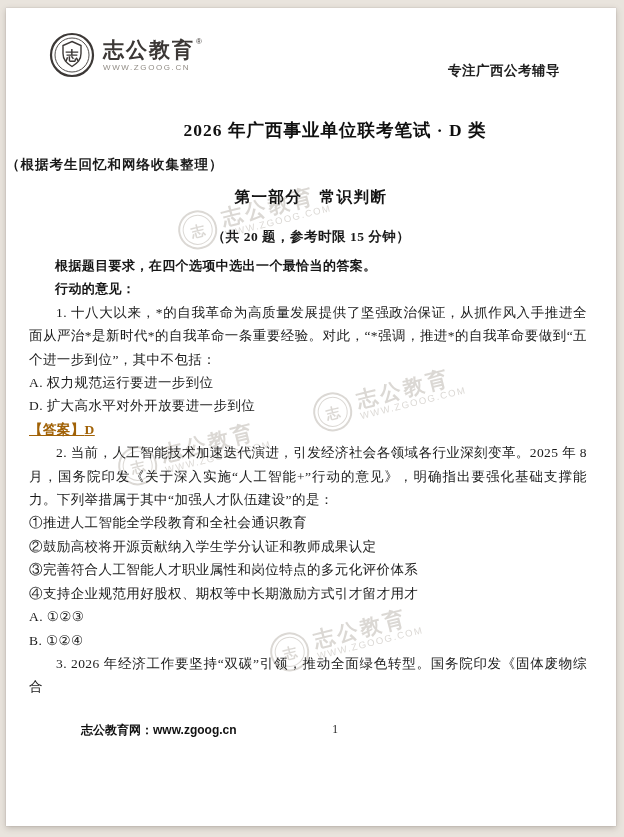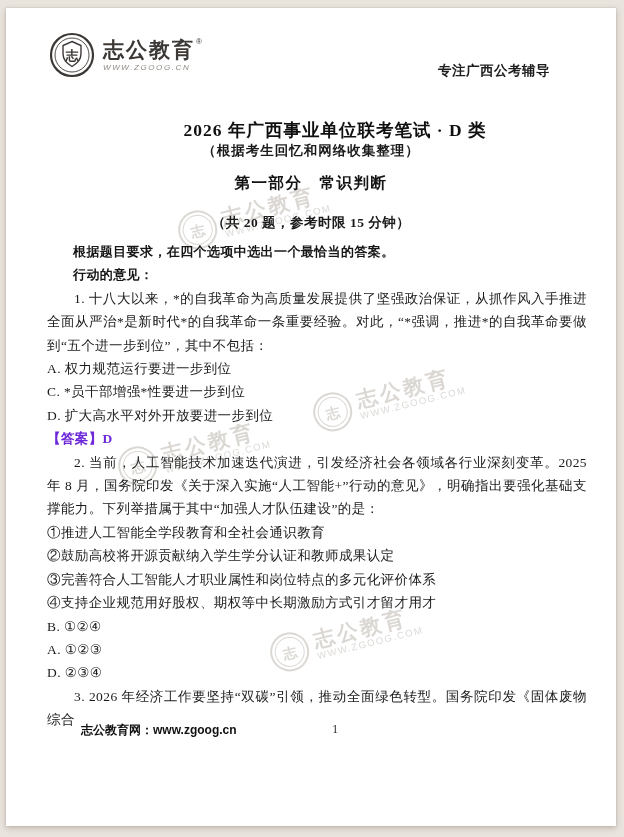--- a/index.html
+++ b/index.html
@@ -32,46 +32,46 @@
   .wm-url { font-size:9.5px; letter-spacing:1.5px; font-family:"Liberation Sans", sans-serif; }
   .content { position:relative; z-index:1; }
   
   .header { position:relative; height:90px; }
   .logo { position:absolute; left:43px; top:24px; display:flex; align-items:center; gap:8px; }
   .logo-seal svg { display:block; }
   .logo-textcol { display:flex; flex-direction:column; }
   .logo-brandline { display:flex; align-items:flex-start; }
   .logo-brand { font-family:"Liberation Sans", sans-serif; font-weight:bold; font-size:21px; color:#3c3836; letter-spacing:2px; line-height:1; }
   .logo-reg { font-size:8px; color:#3c3836; margin:-2px 0 0 1px; font-family:"Liberation Sans", sans-serif; }
-  .logo-url { font-family:"Liberation Sans", sans-serif; font-size:8px; color:#918c85; letter-spacing:1.6px; margin-top:3px;font-style:italic; }
+  .logo-url { font-family:"Liberation Sans", sans-serif; font-size:8px; color:#918c85; letter-spacing:1.6px; margin-top:3px; }
   .slogan {
-    position:absolute; right:66px; top:54px;
+    position:absolute; right:56px; top:54px;
     font-family:"Liberation Sans", sans-serif; font-weight:bold;
     font-size:13.5px; color:#1d1d1d; letter-spacing:0.5px;
   }
   
   .title { text-align:center; font-size:17.5px; font-weight:bold; color:#101010; margin-top:20px; letter-spacing:1px;padding-left:48px; }
-  .subtitle { text-align:center; font-size:13.5px; font-weight:bold; color:#1a1a1a; letter-spacing:1px; }
+  .subtitle { font-size:13.5px; font-weight:bold; color:#1a1a1a; margin-top:14px; letter-spacing:1px; }
   .section-heading { text-align:center; font-family:"Liberation Sans", sans-serif; font-size:15.5px; font-weight:bold; color:#141414; margin-top:13px; letter-spacing:1.5px; }
   .meta-line { text-align:center; font-size:13.5px; font-weight:bold; color:#1a1a1a; margin-top:20px; letter-spacing:0.5px; }
   
   .docbody {
-    padding:8px 29px 0 41px;
+    padding:8px 29px 0 23px;
     font-size:13.5px; line-height:23.4px;
     color:#1b1b1b; letter-spacing:0.4px;
   }
   .docbody p { margin:0; }
   .instruction, .begin {
     font-family:"Liberation Sans", sans-serif;
     font-weight:bold; font-size:13px;
     text-indent:2em; color:#161616;
   }
   .stem { text-indent:2em; text-align:justify; }
   .option-line, .item-line, .answer-line { margin-left:12px; }
-  .answer-line { color:#6d28d9; font-weight:bold; }
+  .answer-line { color:#a16207; font-weight:bold;text-decoration:underline; }
   
   .footer { position:absolute; top:714px; left:0; width:100%; height:20px; z-index:1;margin-left:24px; }
   .footer-site {
     position:absolute; left:51px; top:0;
     font-family:"Liberation Sans", sans-serif; font-weight:bold;
     font-size:12px; color:#111;
   }
   .footer-page { position:absolute; left:50%; transform:translateX(-50%); top:1px; font-size:11.5px; color:#222; }
 </style>
 </head>
@@ -160,34 +160,32 @@
     <div class="section-heading">第一部分　常识判断</div>
     <div class="meta-line">（共 20 题，参考时限 15 分钟）</div>
 
     <div class="docbody">
       <p class="instruction">根据题目要求，在四个选项中选出一个最恰当的答案。</p>
       <p class="begin">行动的意见：</p>
 
       <div>
         <p class="stem">1. 十八大以来，*的自我革命为高质量发展提供了坚强政治保证，从抓作风入手推进全面从严治*是新时代*的自我革命一条重要经验。对此，“*强调，推进*的自我革命要做到“五个进一步到位”，其中不包括：</p>
         <p class="option-line">A. 权力规范运行要进一步到位</p>
-        <p class="option-line">C. *员干部增强*性要进一步到位</p>
         <p class="option-line">D. 扩大高水平对外开放要进一步到位</p>
         <p class="answer-line"><span>【答案】</span><span>D</span></p>
       </div>
 
       <div>
         <p class="stem">2. 当前，人工智能技术加速迭代演进，引发经济社会各领域各行业深刻变革。2025 年 8 月，国务院印发《关于深入实施“人工智能+”行动的意见》，明确指出要强化基础支撑能力。下列举措属于其中“加强人才队伍建设”的是：</p>
         <p class="item-line">①推进人工智能全学段教育和全社会通识教育</p>
         <p class="item-line">②鼓励高校将开源贡献纳入学生学分认证和教师成果认定</p>
         <p class="item-line">③完善符合人工智能人才职业属性和岗位特点的多元化评价体系</p>
         <p class="item-line">④支持企业规范用好股权、期权等中长期激励方式引才留才用才</p>
+        <p class="option-line">A. ①②③</p>
         <p class="option-line">B. ①②④</p>
-        <p class="option-line">A. ①②③</p>
-        <p class="option-line">D. ②③④</p>
       </div>
 
       <div>
         <p class="stem">3. 2026 年经济工作要坚持“双碳”引领，推动全面绿色转型。国务院印发《固体废物综合</p>
       </div>
     </div>
 
     <div class="footer">
       <span class="footer-site">志公教育网：www.zgoog.cn</span>
       <span class="footer-page">1</span>

